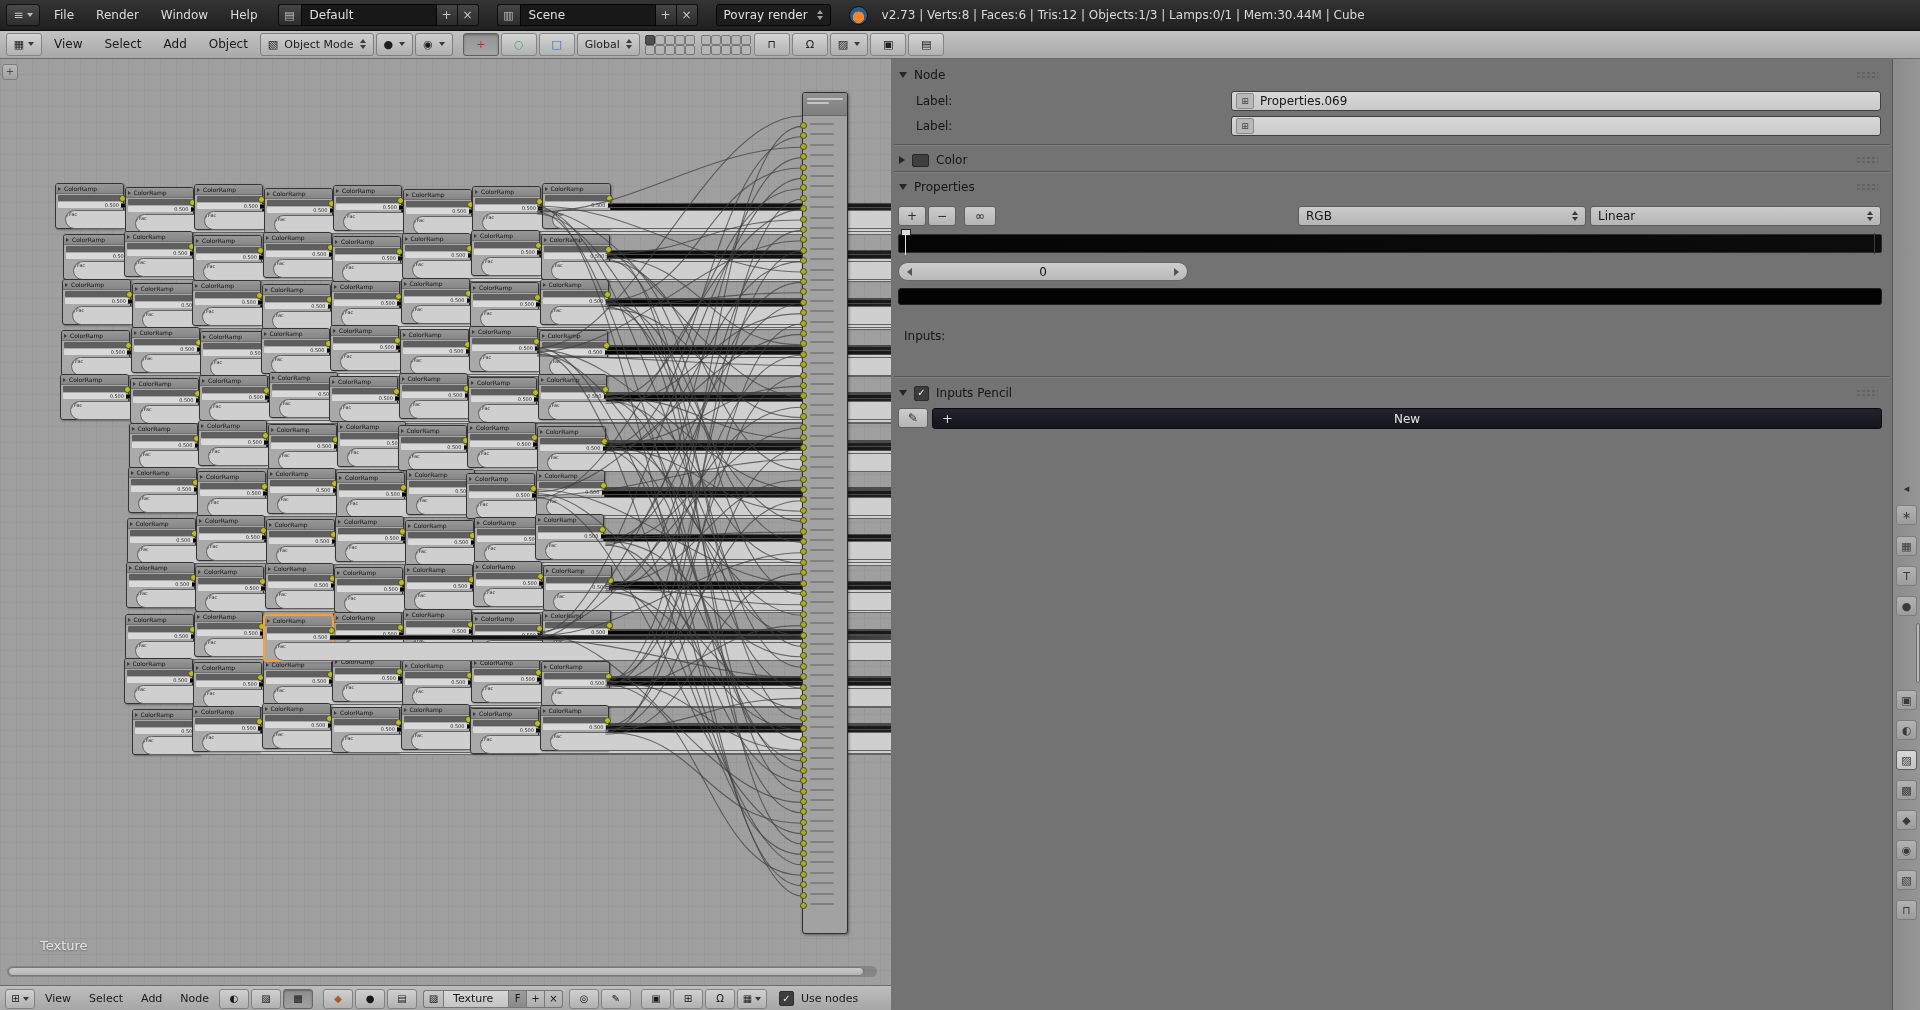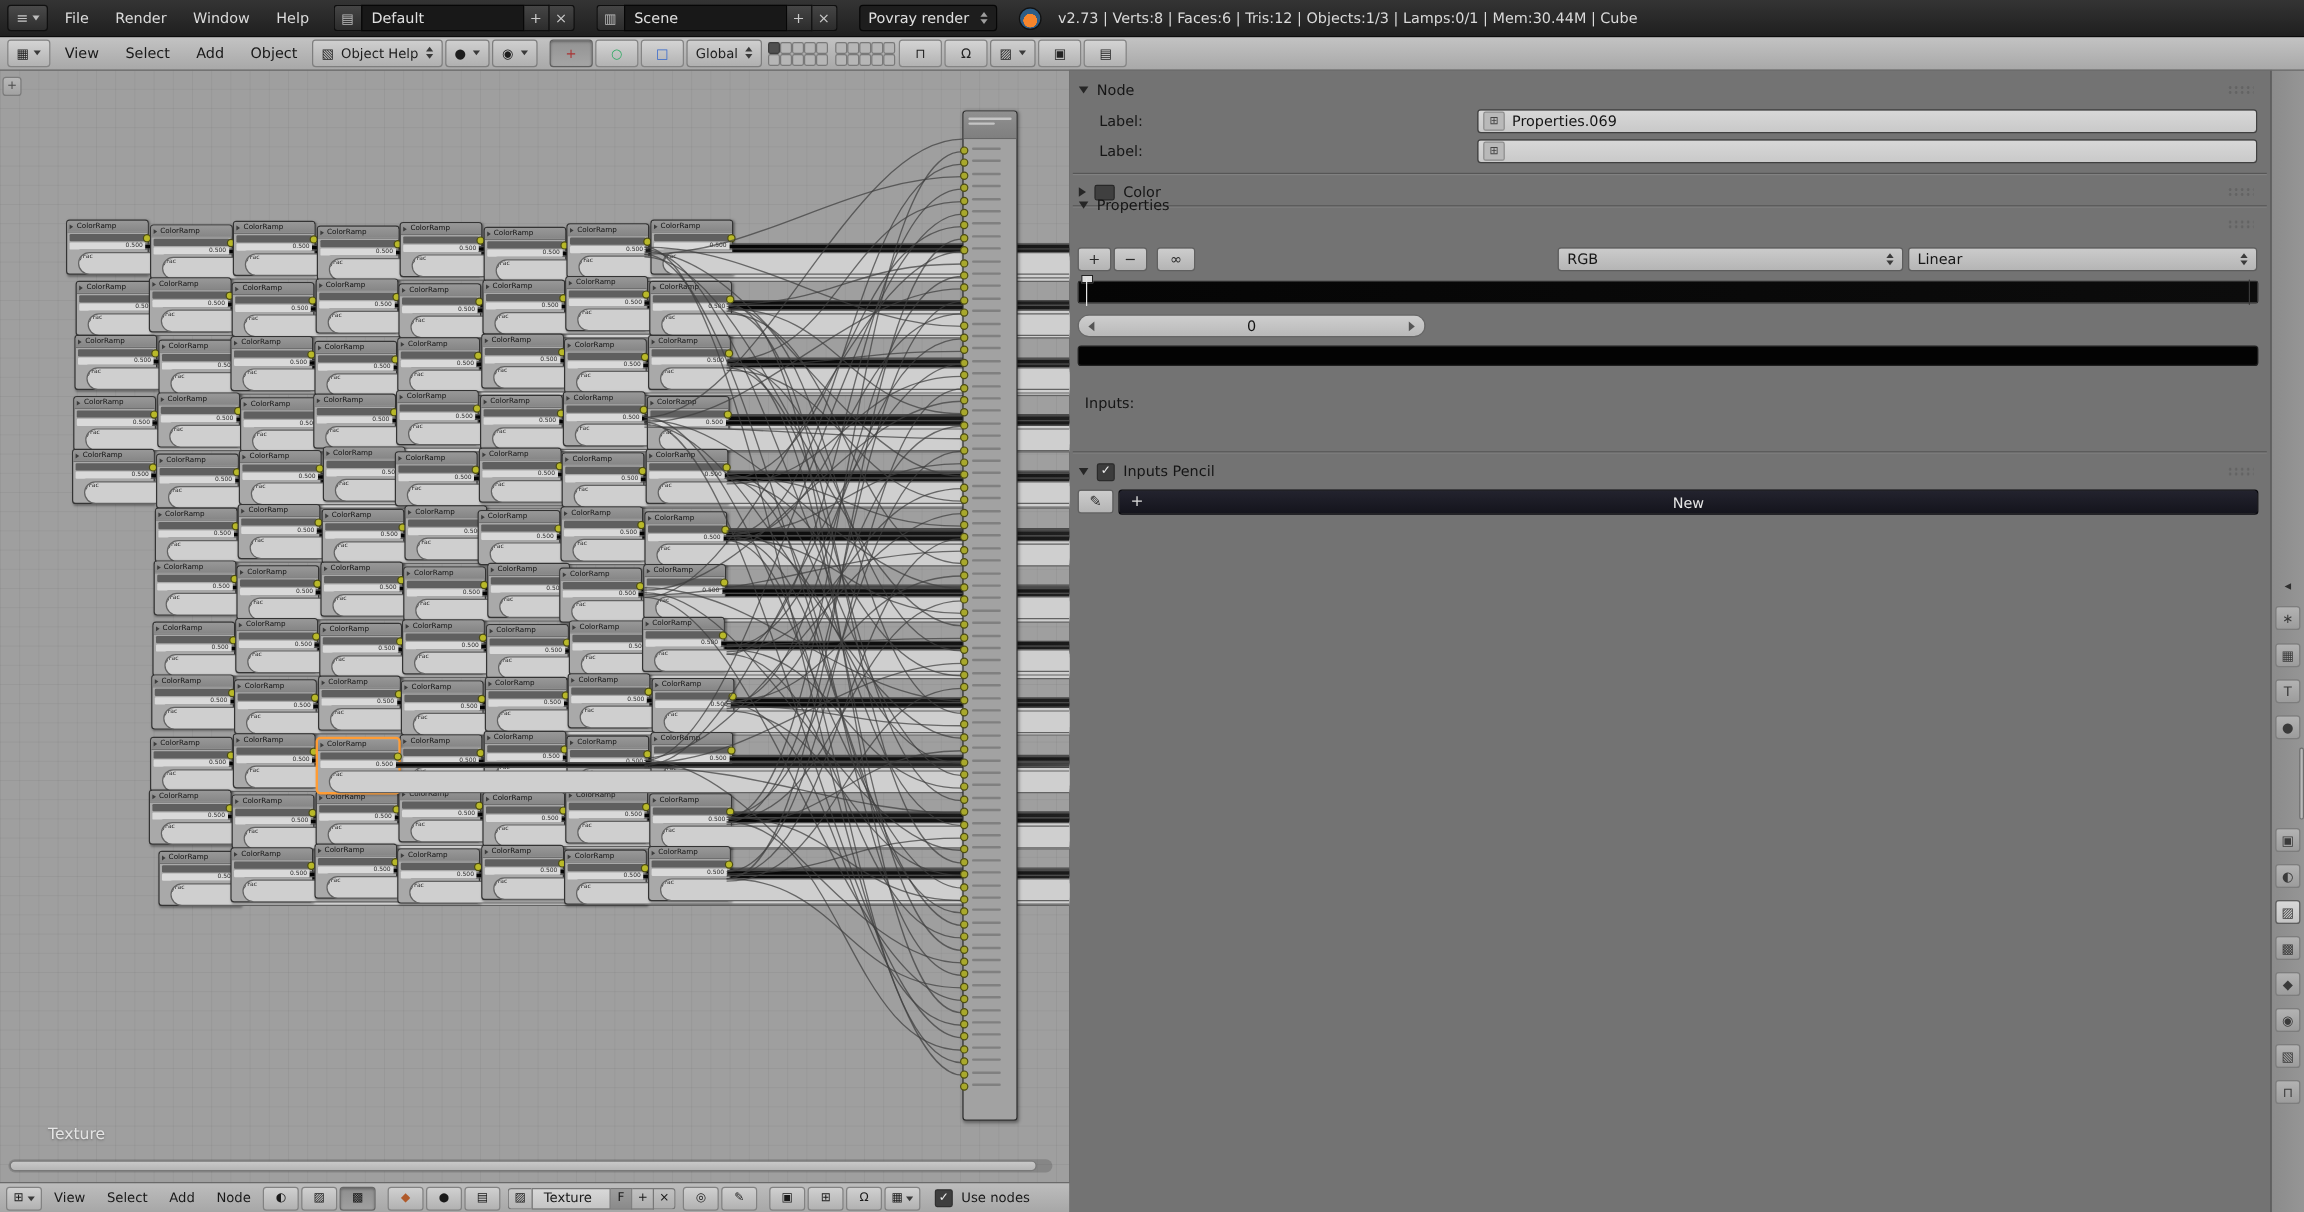--- a/index.html
+++ b/index.html
@@ -204,21 +204,21 @@
   <div class="h-btn">
     <span class="glyph">▦</span>
       <i class="d-caret" style="border-top-color:#3a3a3a"></i>
   </div>
   <span class="h-menu">View</span>
   <span class="h-menu">Select</span>
   <span class="h-menu">Add</span>
   <span class="h-menu">Object</span>
   <div class="h-dd">
     <span class="glyph">▧</span>
-    <span>Object Help</span>
+    <span>Object Mode</span>
     <span class="updn updn-dark">
         <b class="u"></b>
         <b class="dn"></b>
       </span>
   </div>
   <div class="h-dd">
     <span class="glyph">●</span>
     <i class="d-caret" style="border-top-color:#3a3a3a"></i>
   </div>
   <div class="h-dd">
@@ -1878,21 +1878,21 @@
 
   <div class="panel-h" style="top:93px">
     <i class="tri-r"></i>
     <span class="color-swatch-sm"></span>
     <span>Color</span>
   </div>
   <div class="pdots" style="top:98px"></div>
 
   <div class="psep" style="top:113px"></div>
 
-  <div class="panel-h" style="top:104px">
+  <div class="panel-h" style="top:120px">
     <i class="tri-d"></i>
     <span>Properties</span>
   </div>
   <div class="pdots" style="top:125px"></div>
 
   <div class="tool-btn" style="left:7px;top:148px;width:28px">
       <span class="glyph">+</span>
     </div>
   <div class="tool-btn" style="left:37px;top:148px;width:28px">
       <span class="glyph">−</span>

